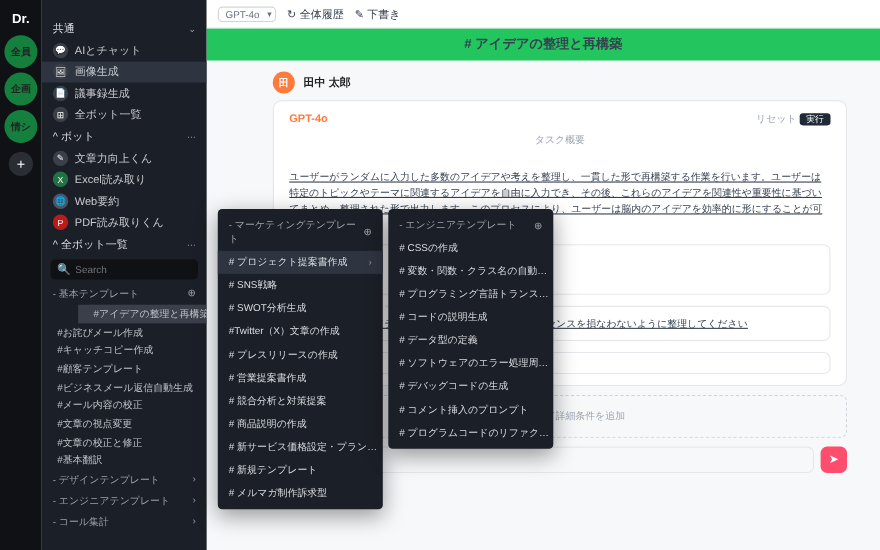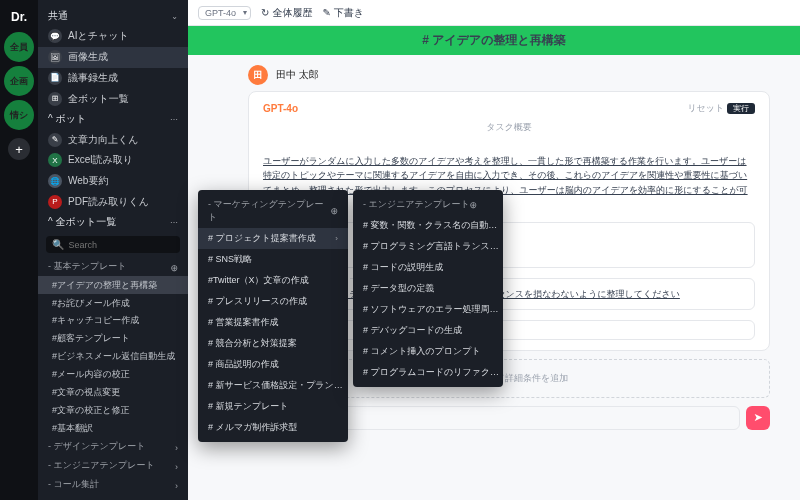--- a/index.html
+++ b/index.html
@@ -6,31 +6,31 @@
   html, body { width: 800px; height: 500px; font-family: -apple-system, "Segoe UI", "Hiragino Sans", "Meiryo", sans-serif; font-size: 10px; background: #fff; color: #222; overflow: hidden; }
   .root { display: flex; width: 100%; height: 100%; }
 
   
   .rail { width: 38px; background: #0f1115; display: flex; flex-direction: column; align-items: center; padding-top: 6px; gap: 4px; }
   .rail .logo { color: #fff; font-weight: 700; font-size: 12px; padding: 4px 0; }
   .rail .pill { width: 30px; height: 30px; border-radius: 15px; background: #15803d; color: #222; font-size: 9px; display: flex; align-items: center; justify-content: center; font-weight: 700; }
   .rail .add { width: 22px; height: 22px; border-radius: 11px; background: #2a2d33; color: #fff; display:flex;align-items:center;justify-content:center;font-size:13px; margin-top:4px;}
 
   
-  .sidebar { width: 150px; background: #1b1f27; color: #c9ccd1; display: flex; flex-direction: column; padding: 6px 0; }
+  .sidebar { width: 150px; background: #1b1f27; color: #c9ccd1; display: flex; flex-direction: column; padding: 16px 0; }
   .sidebar .sec-head { display:flex; align-items:center; justify-content:space-between; padding: 3px 10px; font-size: 10px; color:#d9dce1; }
   .sidebar .sec-head .chev { font-size: 8px; opacity: 0.7; }
   .item { display:flex; align-items:center; gap:6px; padding: 4px 10px; font-size: 10px; cursor:pointer; white-space:nowrap; overflow:hidden; text-overflow:ellipsis;}
   .item .dot { width:14px; height:14px; border-radius:7px; background:#3a3f48; display:inline-flex;align-items:center;justify-content:center;font-size:8px;color:#fff;}
   .item.active { background:#2e3440; }
   .search { margin: 4px 8px; background:#0f1115; border-radius:4px; padding:3px 6px; display:flex; align-items:center; gap:4px; color:#888;}
   .search input { background:transparent;border:none;outline:none;color:#ccc;font-size:9px;width:100%; }
   .tmpl { padding:3px 10px 3px 14px; font-size:9px; color:#bfc3c9; cursor:pointer; display:flex;justify-content:space-between;align-items:center;white-space:nowrap;overflow:hidden;}
-  .tmpl.sel { background:#3a3f4a; }
-  .grp-head { padding:3px 10px; font-size:9px; color:#9da1a8; display:flex;justify-content:space-between;align-items:flex-end;}
+  .tmpl.sel { background:#3a3f4a;margin-left:33px; }
+  .grp-head { padding:3px 10px; font-size:9px; color:#9da1a8; display:flex;justify-content:space-between;align-items:flex-start;}
 
   
   .main { flex:1; display:flex; flex-direction:column; background:#f7f8fa; position:relative; }
   .topbar { height:26px; background:#fff; border-bottom:1px solid #e5e7eb; display:flex; align-items:center; gap:10px; padding:0 10px; font-size:10px; }
   .model { border:1px solid #d1d5db; border-radius:4px; padding:1px 14px 1px 6px; color:#6b7280; position:relative; font-size:9px;}
   .model:after { content:"▾"; position:absolute; right:3px; font-size:8px; }
   .toplink { color:#374151; display:flex;align-items:center;gap:3px; }
   .title-row { padding:6px 14px; font-size:12px; font-weight:700; color:#374151; background:#22c55e;text-align:center;}
   .workspace { flex:1; padding:10px 30px 10px 60px; overflow:auto; }
   .ws-head { display:flex; align-items:center; gap:8px; margin-bottom:6px;}
@@ -45,21 +45,21 @@
   .edit-ico{font-size:9px;color:#9ca3af;margin-left:4px;}
   .sel-row{display:flex;align-items:center;gap:12px;}
   .sel-small{font-size:9px;color:#6b7280;}
   .dashed{border:1px dashed #d1d5db;border-radius:6px;padding:12px;text-align:center;color:#9ca3af;font-size:9px;margin:8px 0;}
   .input-row{display:flex;gap:6px;align-items:center;margin-top:4px;}
   .input-row .text{flex:1;border:1px solid #e5e7eb;border-radius:6px;padding:6px 8px;color:#9ca3af;font-size:9px;}
   .send{width:24px;height:24px;border-radius:6px;background:#ff4d6d;color:#fff;display:flex;align-items:center;justify-content:center;font-size:11px;}
 
   
   .flyout { position:absolute; background:#1b1f27; color:#d9dce1; border-radius:4px; padding:4px 0; box-shadow:0 6px 20px rgba(0,0,0,.4); width:150px; z-index:50;}
-  .flyout .f-head{display:flex;justify-content:flex-start;align-items:center;padding:4px 10px;font-size:9px;color:#9da1a8;}
+  .flyout .f-head{display:flex;justify-content:space-between;align-items:center;padding:4px 10px;font-size:9px;color:#9da1a8;}
   .flyout .f-item{padding:4px 10px;font-size:9px;cursor:pointer;white-space:nowrap;overflow:hidden;text-overflow:ellipsis;display:flex;justify-content:space-between;align-items:center;}
   .flyout .f-item:hover,.flyout .f-item.hov{background:#2e3440;}
   .flyout .f-item .arrow{font-size:8px;opacity:.6;}
 </style>
 </head>
 <body>
 
 <div class="root">
   <div class="rail">
     <div class="logo">Dr.</div>
@@ -175,21 +175,21 @@
       <div class="toplink">
           <span>✎</span>
           <span>下書き</span>
         </div>
     </div>
     <div class="title-row"># アイデアの整理と再構築</div>
 
     <div class="workspace">
       <div class="ws-head">
         <div class="avatar">田</div>
-        <div style="font-size:10px;font-weight:400;">田中 太郎</div>
+        <div style="font-size:10px;font-weight:700;">田中 太郎</div>
       </div>
       <div class="panel">
         <div class="p-head">
           <span style="color:#ff7b3d;font-weight:600;font-size:10px;">GPT-4o</span>
           <span>
             <span class="muted">リセット</span>
             <span class="chip">実行</span>
           </span>
         </div>
         <div class="muted" style="margin-bottom:20px;">タスク概要</div>
@@ -229,20 +229,23 @@
           <span>⊕</span>
         </div>
       <div class="f-item hov">
           <span># プロジェクト提案書作成</span>
           <span class="arrow">›</span>
         </div>
       <div class="f-item">
           <span># SNS戦略</span>
         </div>
       <div class="f-item">
+          <span># SWOT分析生成</span>
+        </div>
+      <div class="f-item">
           <span>#Twitter（X）文章の作成</span>
         </div>
       <div class="f-item">
           <span># プレスリリースの作成</span>
         </div>
       <div class="f-item">
           <span># 営業提案書作成</span>
         </div>
       <div class="f-item">
           <span># 競合分析と対策提案</span>
@@ -261,20 +264,23 @@
         </div>
 
     </div>
 
     <div class="flyout" style="left:165px; top:190px;">
       <div class="f-head">
           <span>- エンジニアテンプレート</span>
           <span>⊕</span>
         </div>
       <div class="f-item">
+          <span># CSSの作成</span>
+        </div>
+      <div class="f-item">
           <span># 変数・関数・クラス名の自動…</span>
         </div>
       <div class="f-item">
           <span># プログラミング言語トランス…</span>
         </div>
       <div class="f-item">
           <span># コードの説明生成</span>
         </div>
       <div class="f-item">
           <span># データ型の定義</span>

